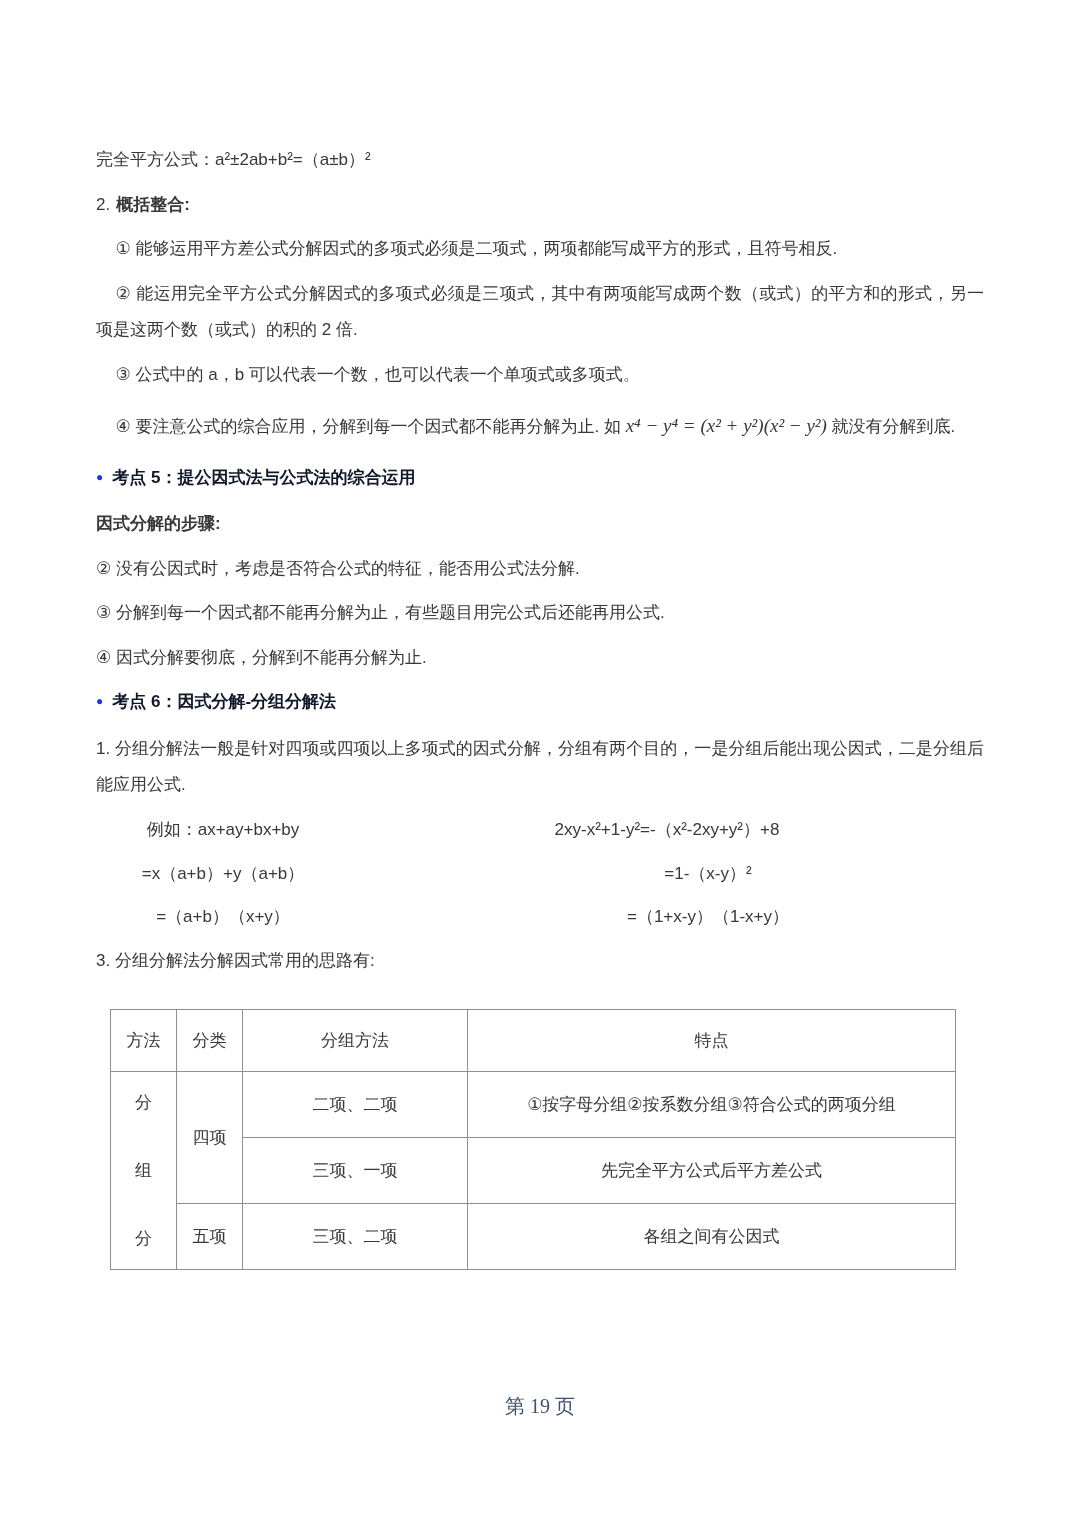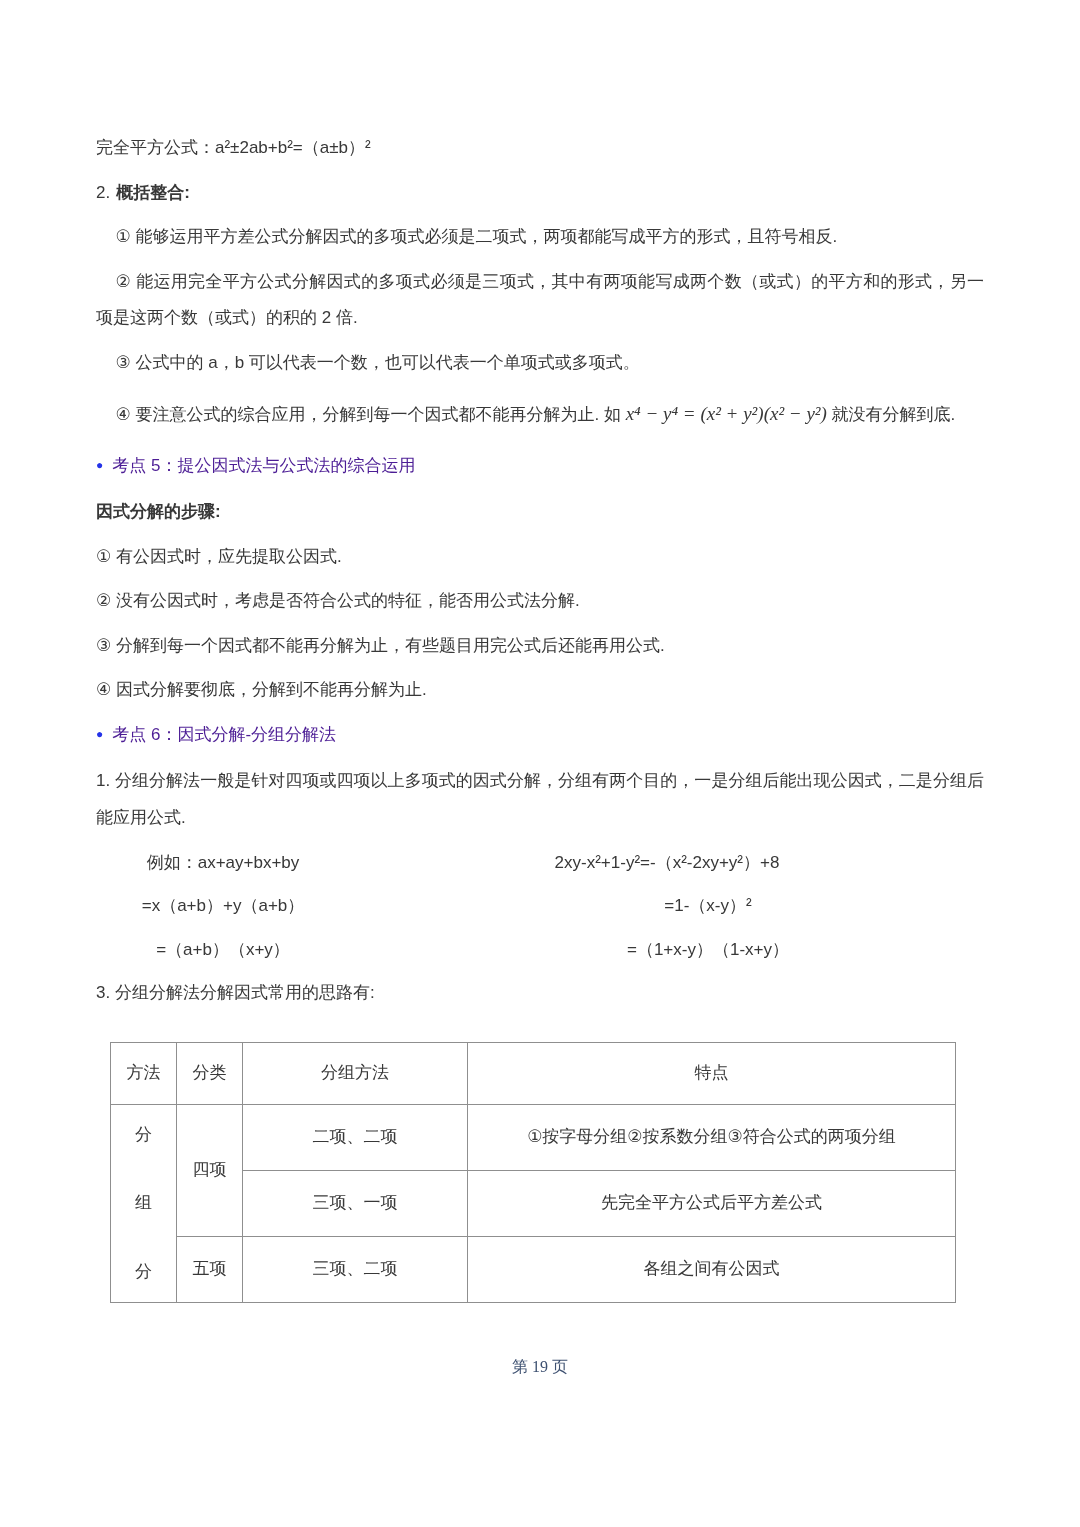--- a/index.html
+++ b/index.html
@@ -6,29 +6,30 @@
   html, body { margin: 0; padding: 0; background: #ffffff; }
   .page {
     position: relative;
     width: 1080px;
     height: 1472px;
     background: #ffffff;
     font-family: "Liberation Sans", "DejaVu Sans", sans-serif;
     color: #383838;
     font-size: 17px;
     overflow: hidden;
+    margin-top: 12px;
   }
   .content { padding: 130px 96px 0 96px; }
   p { margin: 0 0 8px 0; line-height: 2.15; text-align: justify; }
   .indent { text-indent: 1.15em; }
   .wide { line-height: 2.65; }
   .bold { font-weight: bold; }
   .num { margin-right: 6px; }
   .heading-line { margin-top: 4px; margin-bottom: 10px; }
-  .heading { color: #4c1d95; font-weight: normal; }
+  .heading { color: #0f172a; font-weight: bold; }
   .bullet { color: #2433E8; font-size: 12px; vertical-align: 2px; margin-right: 9px; }
   .math { font-family: "Liberation Serif", "DejaVu Serif", serif; font-style: italic; font-size: 19px; }
   .examples { display: grid; grid-template-columns: 254px 1fr; margin-top: 2px; }
   .examples p { margin-bottom: 7px; text-align: center; }
   .ex-indent { padding-left: 82px; }
   table.grp {
     border-collapse: collapse;
     margin: 30px 0 0 14px;
     width: 845px;
     table-layout: fixed;
@@ -49,46 +50,45 @@
   .vchars {
     display: flex;
     flex-direction: column;
     justify-content: space-between;
     height: 182px;
     padding: 10px 0;
   }
   .footer {
     position: absolute;
     left: 0; right: 0;
-    bottom: 94px;
+    bottom: 64px;
     text-align: center;
     font-family: "Liberation Serif", "DejaVu Serif", serif;
     color: #3D5070;
-    font-size: 16px;
+    font-size: 20px;
   }
 </style>
 </head>
 <body>
 
 <div class="page">
   <div class="content">
 
     <p>完全平方公式：a²±2ab+b²=（a±b）²</p>
 
     <p><span class="num">2.</span><span class="bold">概括整合:</span></p>
 
     <p class="indent">① 能够运用平方差公式分解因式的多项式必须是二项式，两项都能写成平方的形式，且符号相反.</p>
     <p class="indent">② 能运用完全平方公式分解因式的多项式必须是三项式，其中有两项能写成两个数（或式）的平方和的形式，另一项是这两个数（或式）的积的 2 倍.</p>
     <p class="indent">③ 公式中的 a，b 可以代表一个数，也可以代表一个单项式或多项式。</p>
     <p class="indent wide"><span>④ 要注意公式的综合应用，分解到每一个因式都不能再分解为止. 如 </span><span class="math">x⁴ − y⁴ = (x² + y²)(x² − y²)</span><span> 就没有分解到底.</span></p>
 
     <p class="heading-line"><span class="bullet">●</span><span class="heading">考点 5：提公因式法与公式法的综合运用</span></p>
 
     <p class="bold">因式分解的步骤:</p>
-    <p>① 有公因式时，应先提取公因式.</p>
     <p>② 没有公因式时，考虑是否符合公式的特征，能否用公式法分解.</p>
     <p>③ 分解到每一个因式都不能再分解为止，有些题目用完公式后还能再用公式.</p>
     <p>④ 因式分解要彻底，分解到不能再分解为止.</p>
 
     <p class="heading-line"><span class="bullet">●</span><span class="heading">考点 6：因式分解-分组分解法</span></p>
 
     <p>1. 分组分解法一般是针对四项或四项以上多项式的因式分解，分组有两个目的，一是分组后能出现公因式，二是分组后能应用公式.</p>
 
     <div class="examples">
       <p>例如：ax+ay+bx+by</p>

